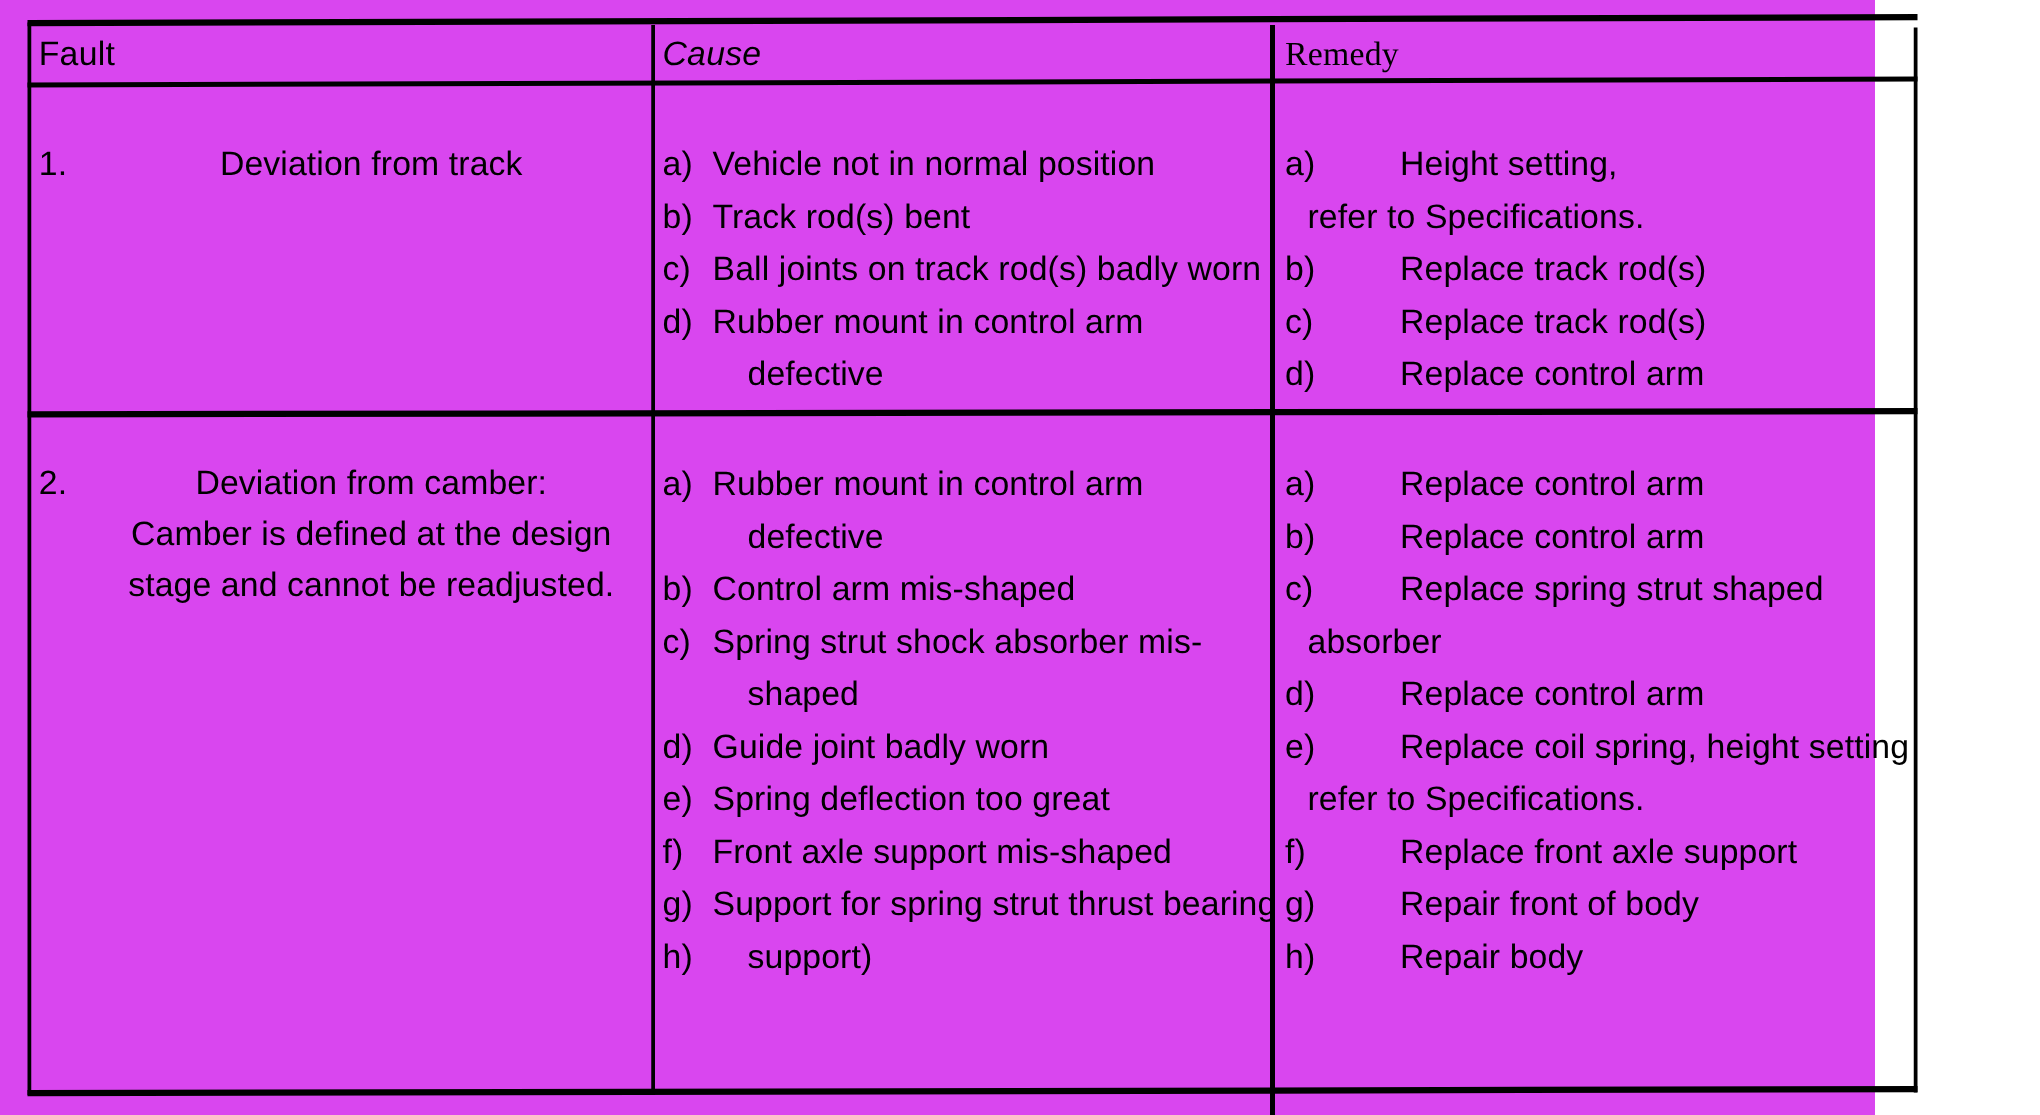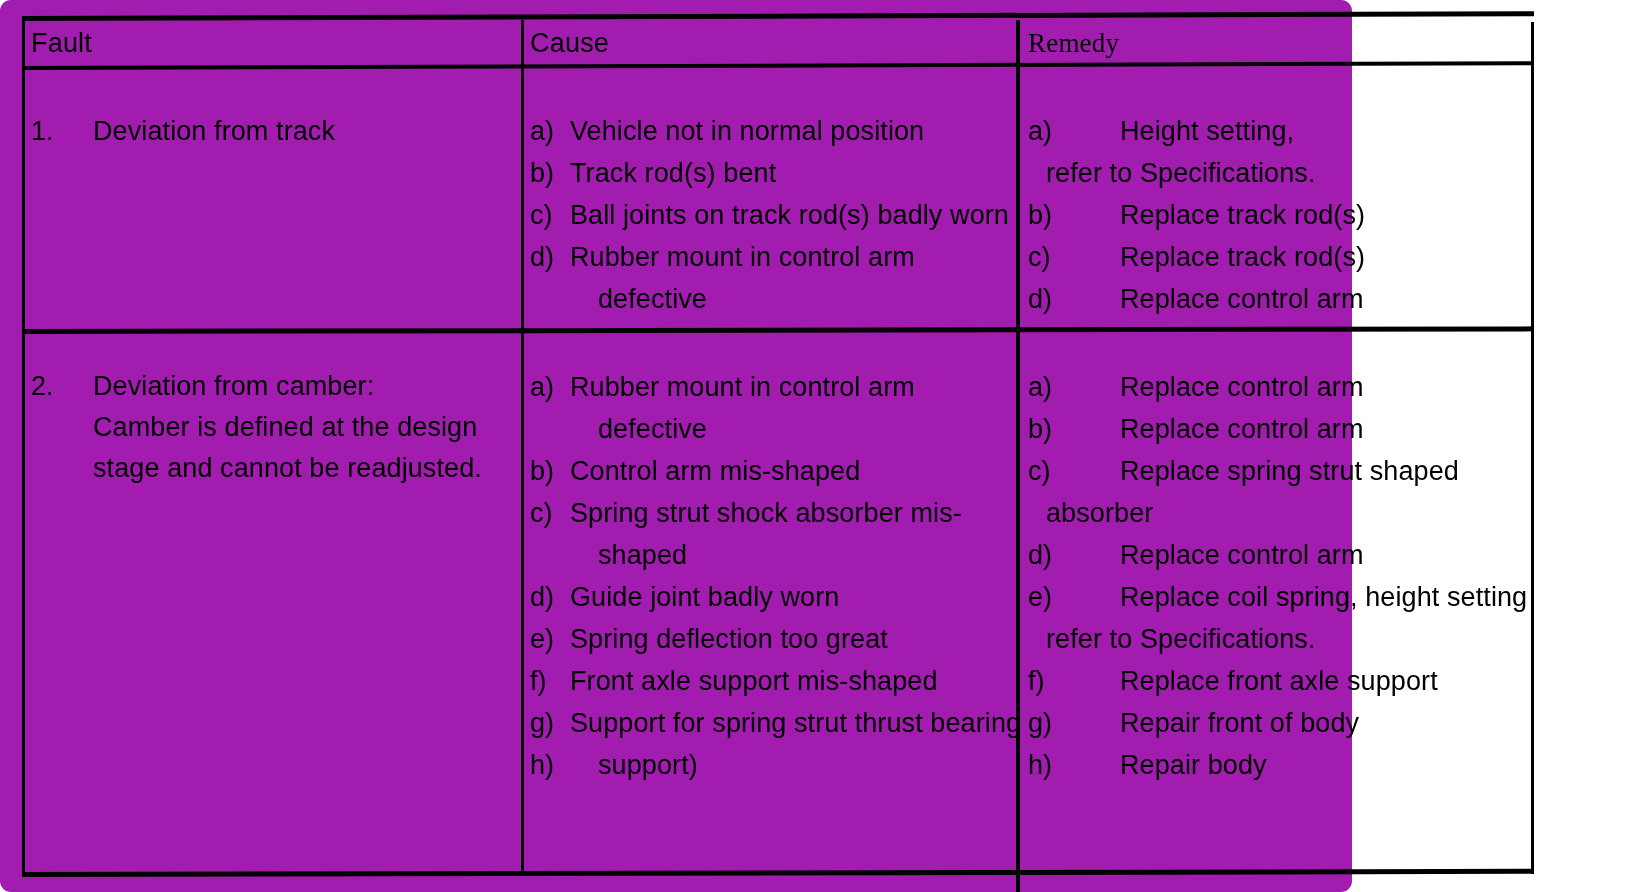--- a/index.html
+++ b/index.html
@@ -12,24 +12,23 @@
     width: 1632px;
     height: 892px;
     overflow: hidden;
     font-family: "Liberation Sans", "DejaVu Sans", sans-serif;
     color: #000000;
     -webkit-font-smoothing: none;
   }
 
   #page {
     position: relative;
-    width: 1352px;
+    width: 1500px;
     height: 892px;
-    background: #a21caf;
-    border-radius: 11px;
+    background: #d946ef;
   }
 
   
   .rule {
     position: absolute;
     background: #000000;
   }
   .rule.h-thick { height: 5px; }
   .rule.h-med   { height: 4px; }
   .rule.v-thin  { width: 3px; }
@@ -66,20 +65,21 @@
     position: absolute;
     left: 0;
     top: 0;
     width: 62px;
     white-space: nowrap;
   }
   .fault-text {
     display: block;
     margin-left: 62px;
     white-space: pre-line;
+    text-align: center;
   }
 
   
   .list-tight {
     position: relative;
     margin-bottom: 0;
   }
   .list-tight .lbl {
     position: absolute;
     left: 0;
@@ -138,21 +138,21 @@
 
   <div class="rule v-thin" style="left:22px; top:18px; height:858px;"></div>
 
   <div class="rule v-thin" style="left:521px; top:20px; height:856px;"></div>
 
   <div class="rule v-med" style="left:1016px; top:20px; height:872px;"></div>
 
   <div class="rule v-thin" style="left:1531px; top:22px; height:852px;"></div>
 
   <div class="hdr" style="left:31px; top:28px;">Fault</div>
-  <div class="hdr" style="left:530px; top:28px;">Cause</div>
+  <div class="hdr" style="left:530px; top:28px;font-style:italic;">Cause</div>
   <div class="hdr" style="left:1028px; top:28px;font-family:Liberation Serif, serif;">Remedy</div>
 
   <div class="cell" style="left:31px; top:110px; width:470px;">
     <div class="fault-item">
       <span class="fault-num">1.</span>
       <span class="fault-text">Deviation from track</span>
     </div>
   </div>
 
   <div class="cell" style="left:530px; top:110px; width:488px;">

